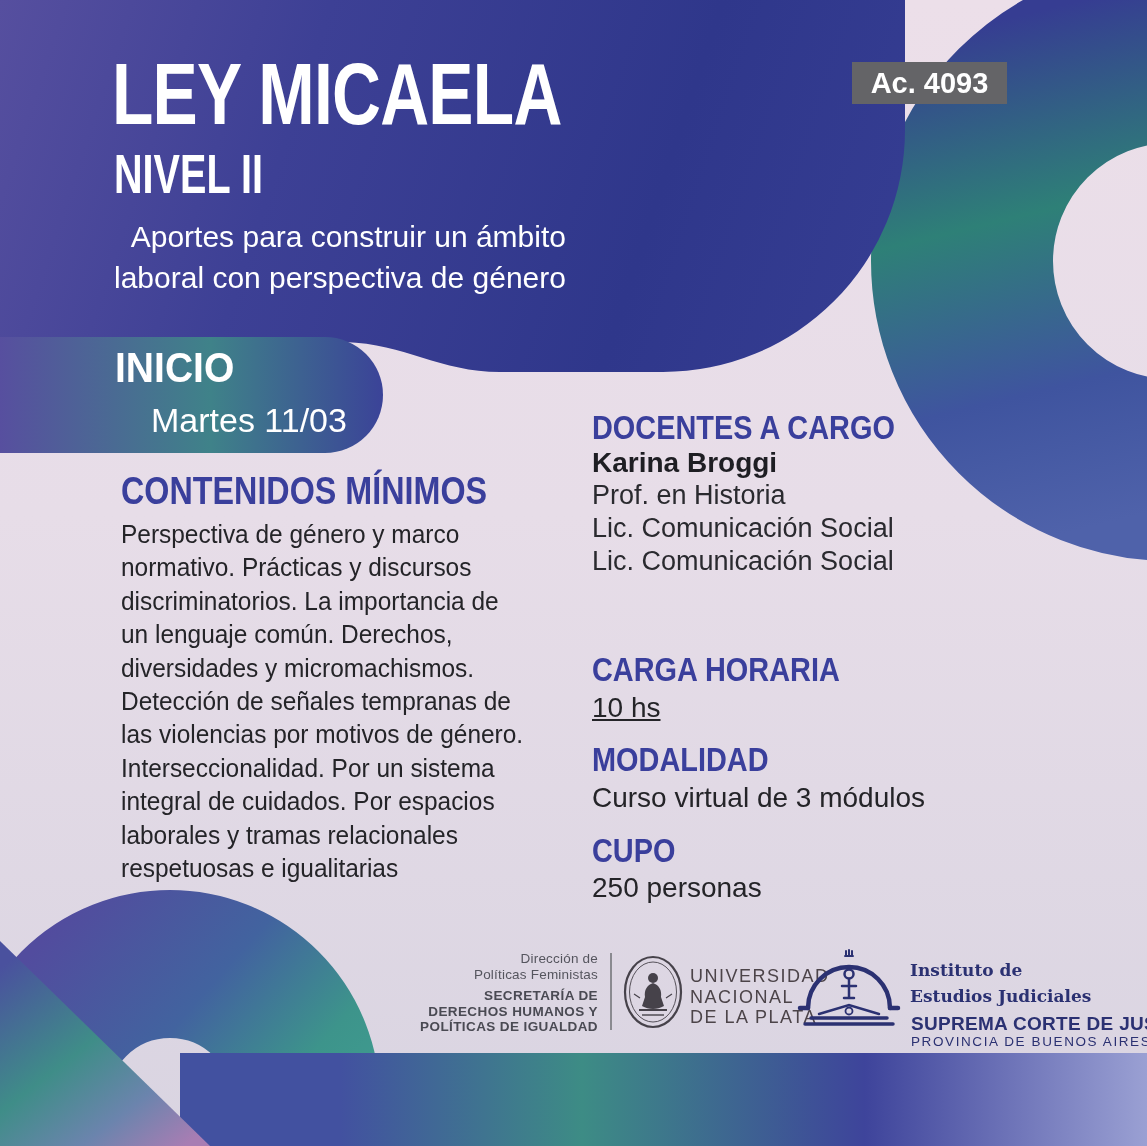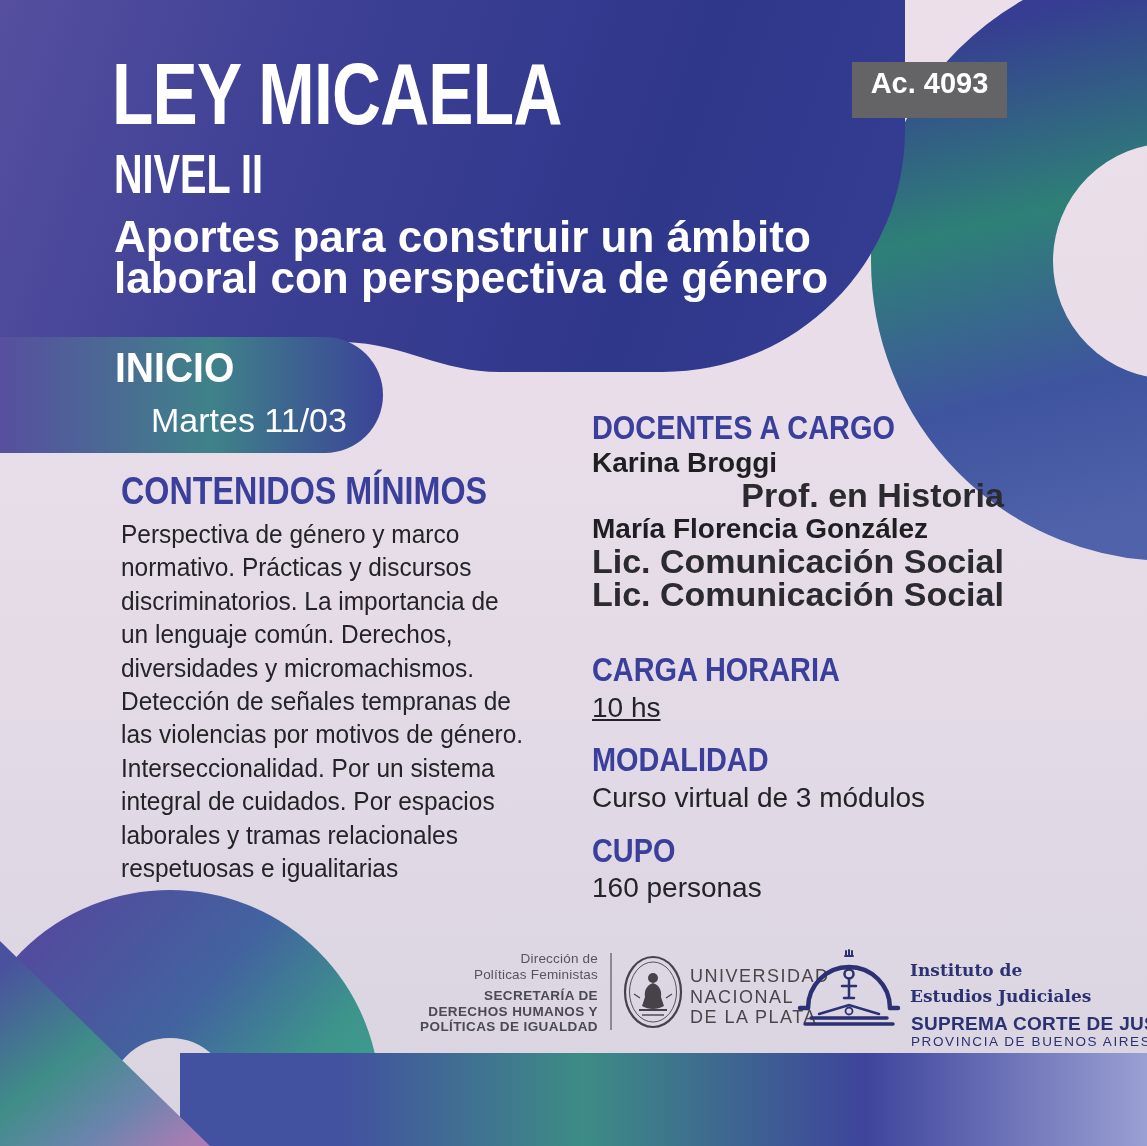--- a/index.html
+++ b/index.html
@@ -14,25 +14,26 @@
   
   .title{
     left:112px;top:50px;color:#ffffff;font-size:88px;font-weight:800;line-height:1;
     letter-spacing:-1px;transform:scaleX(.77);transform-origin:0 0;white-space:nowrap;
   }
   .subtitle{
     left:114px;top:147px;color:#ffffff;font-size:55px;font-weight:600;line-height:1;
     transform:scaleX(.72);transform-origin:0 0;white-space:nowrap;
   }
   .tagline{
-    left:114px;top:216px;color:#ffffff;font-size:44px;font-weight:700;line-height:41px;
+    left:114px;top:216px;color:#ffffff;font-size:30px;font-weight:400;line-height:41px;
     white-space:pre-line;
+    text-align:right;
   }
   .badge{
-    left:852px;top:62px;width:155px;height:56px;background:#646467;
+    left:852px;top:62px;width:155px;height:42px;background:#646467;
     color:#fff;font-size:29px;font-weight:700;text-align:center;line-height:42px;
   }
   .inicio-label{
     left:115px;top:347px;color:#fff;font-size:42px;font-weight:700;line-height:1;
     transform:scaleX(.93);transform-origin:0 0;white-space:nowrap;
   }
   .inicio-date{
     left:115px;top:400px;color:#fff;font-size:34px;font-weight:400;line-height:1.2;white-space:nowrap;margin-left:36px;
   }
   .sec-head{
@@ -42,21 +43,21 @@
   .h-docentes{left:592px;top:410px;font-size:34px;}
   .h-carga{left:592px;top:652px;font-size:34px;}
   .h-modalidad{left:592px;top:742px;font-size:34px;}
   .h-cupo{left:592px;top:833px;font-size:34px;}
   .paragraph{
     left:121px;top:518px;color:#242428;font-size:26px;line-height:33.4px;
     white-space:pre-line;transform:scaleX(.94);transform-origin:0 0;
   }
   .docentes-list{left:592px;top:446px;color:#232327;}
   .docentes-list .name{font-size:28px;font-weight:700;line-height:33px;white-space:nowrap;color:#1e1e23;}
-  .docentes-list .role{font-size:34px;font-weight:700;line-height:33px;white-space:nowrap;color:#2a2a2f;text-align:right;}
+  .docentes-list .role{font-size:27px;font-weight:400;line-height:33px;white-space:nowrap;color:#2a2a2f;}
   .sec-value{color:#242428;font-size:28px;font-weight:400;white-space:nowrap;}
   .v-carga{left:592px;top:692px;text-decoration:underline;}
   .v-modalidad{left:592px;top:782px;}
   .v-cupo{left:592px;top:872px;}
   
   .f-secretaria{
     right:549px;top:951px;text-align:right;color:#55555e;font-size:13.5px;line-height:15.5px;
     letter-spacing:.2px;
   }
   .f-secretaria .b{font-weight:700;color:#4a4a53;letter-spacing:.4px;text-align:right;}
@@ -149,33 +150,32 @@
 las violencias por motivos de género.
 Interseccionalidad. Por un sistema
 integral de cuidados. Por espacios
 laborales y tramas relacionales
 respetuosas e igualitarias</div>
 
   <div class="abs sec-head h-docentes">DOCENTES A CARGO</div>
   <div class="abs docentes-list">
     <div class="name">Karina Broggi</div>
     <div class="role">Prof. en Historia</div>
-    <div class="name">María Florencia González</div>
     <div class="role">Lic. Comunicación Social</div>
     <div class="role">Lic. Comunicación Social</div>
   </div>
 
   <div class="abs sec-head h-carga">CARGA HORARIA</div>
   <div class="abs sec-value v-carga">10 hs</div>
 
   <div class="abs sec-head h-modalidad">MODALIDAD</div>
   <div class="abs sec-value v-modalidad">Curso virtual de 3 módulos</div>
 
   <div class="abs sec-head h-cupo">CUPO</div>
-  <div class="abs sec-value v-cupo">160 personas</div>
+  <div class="abs sec-value v-cupo">250 personas</div>
 
   <div class="abs f-secretaria">
     <div>Dirección de</div>
     <div>Políticas Feministas</div>
     <div class="b gap">SECRETARÍA DE</div>
     <div class="b">DERECHOS HUMANOS Y</div>
     <div class="b">POLÍTICAS DE IGUALDAD</div>
   </div>
 
   <div class="abs f-divider"></div>

